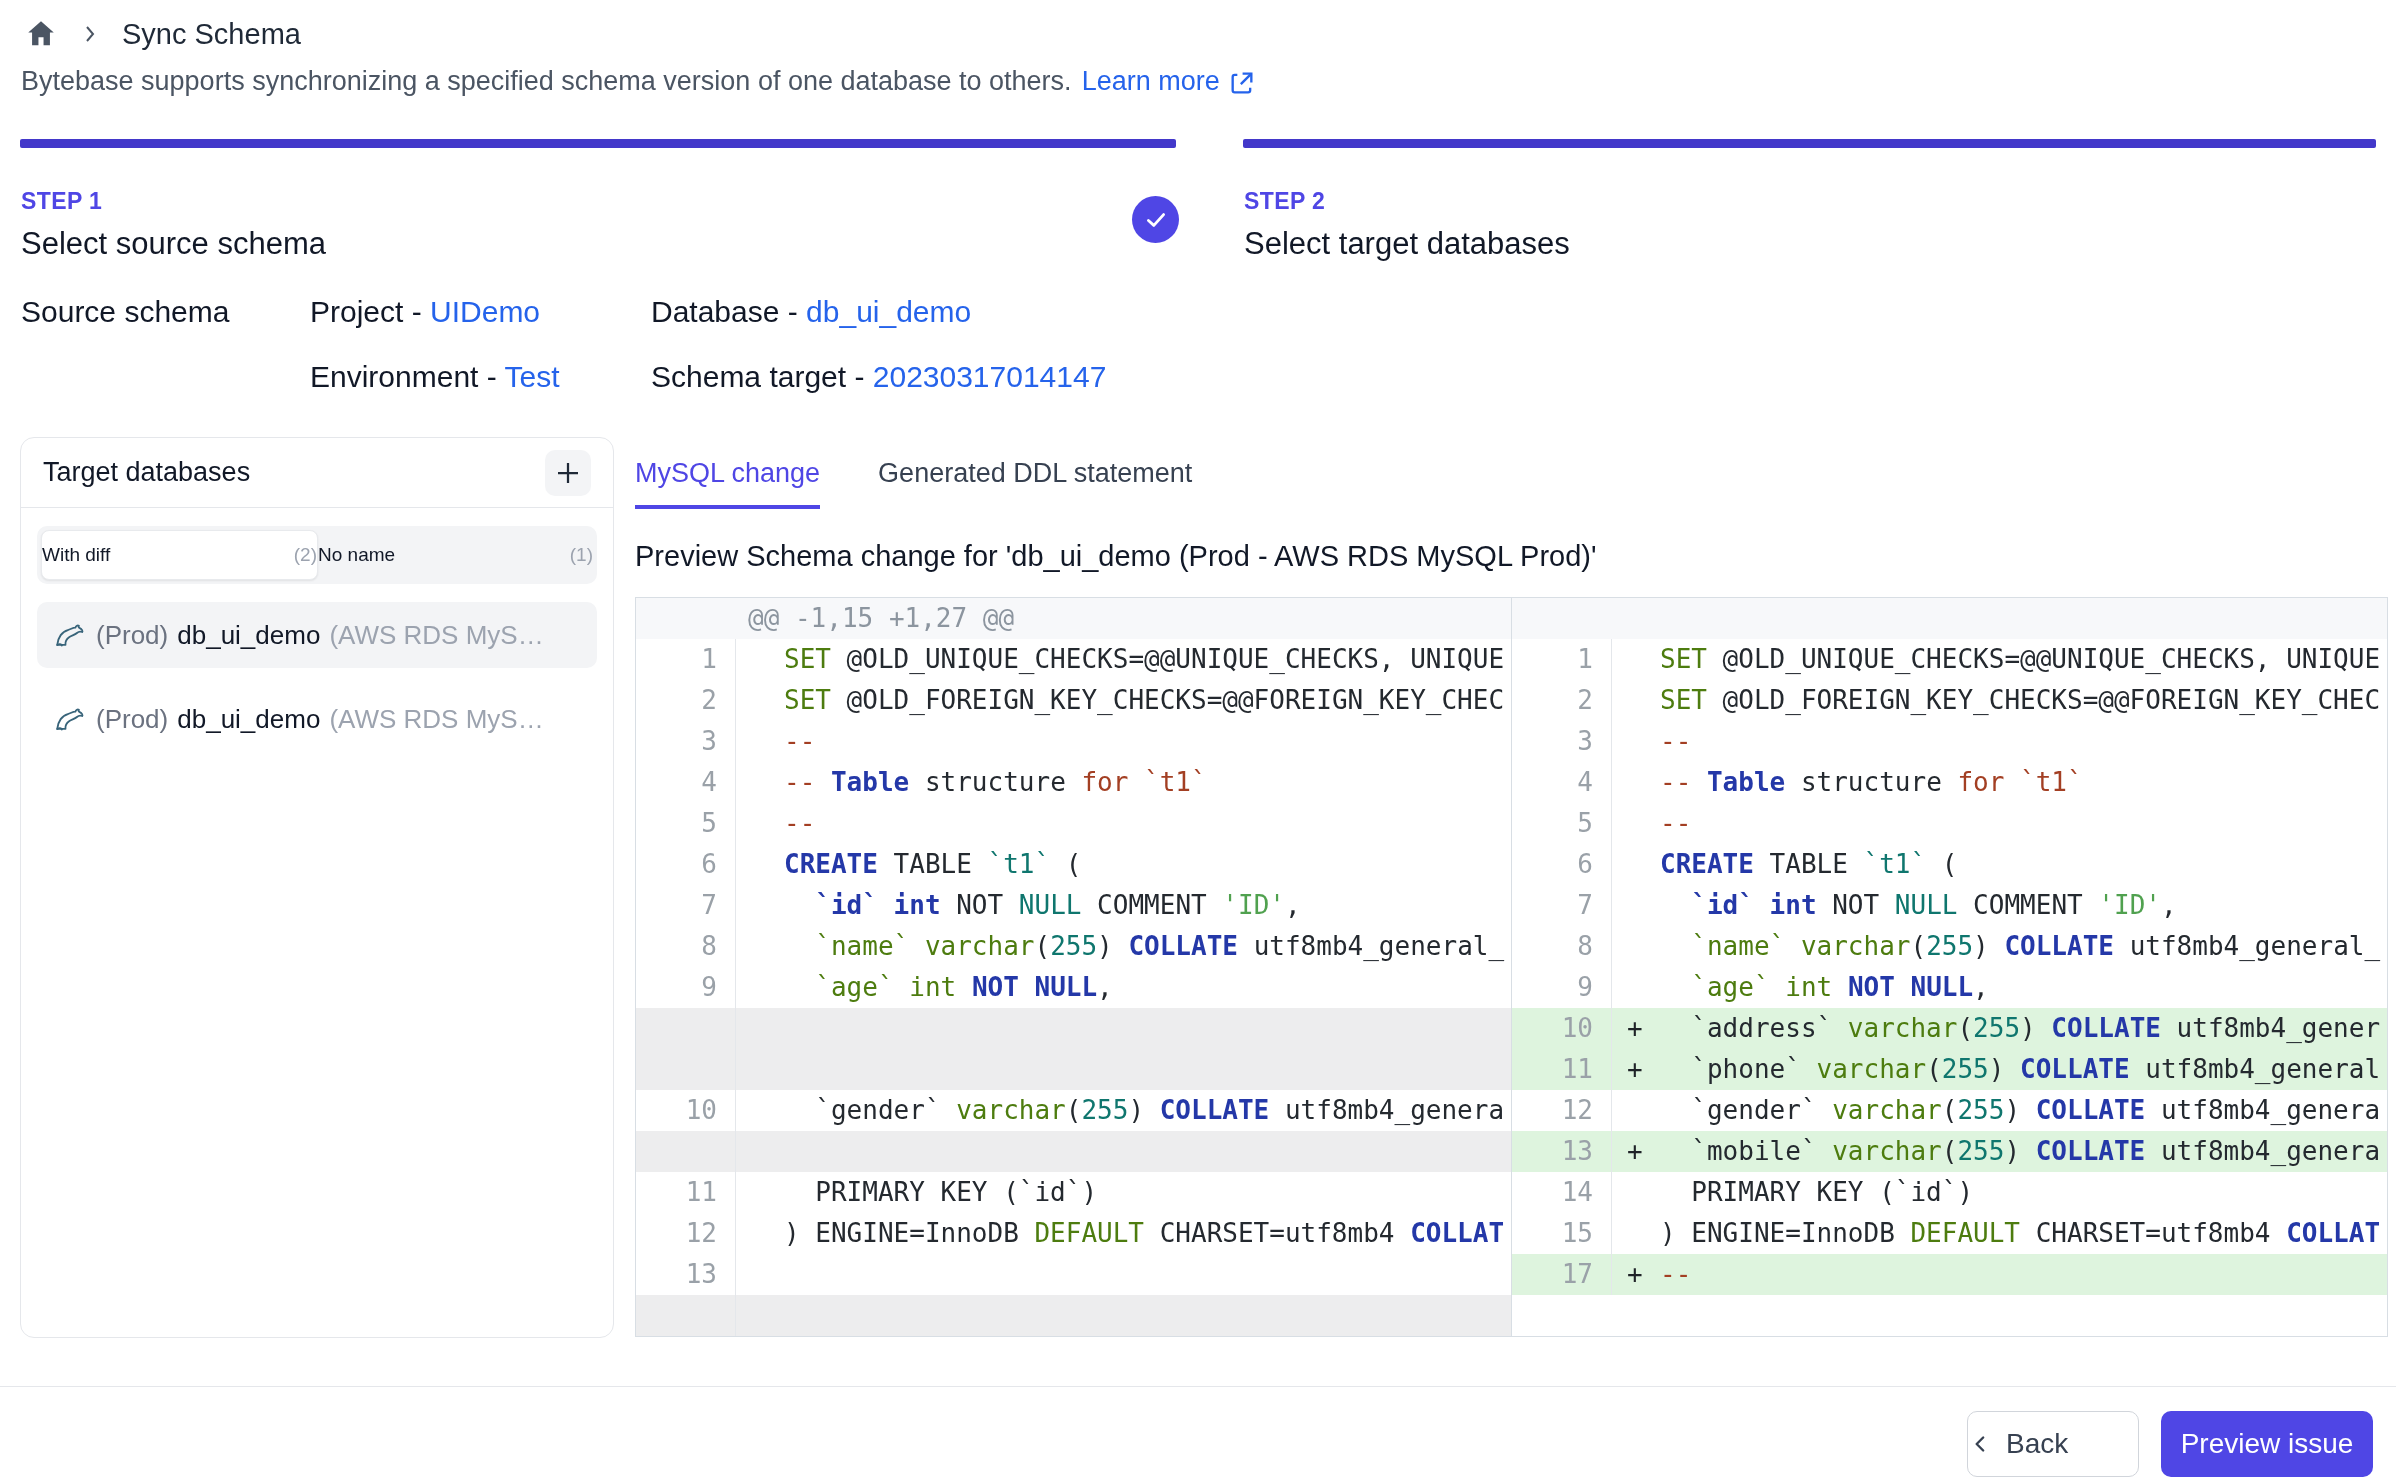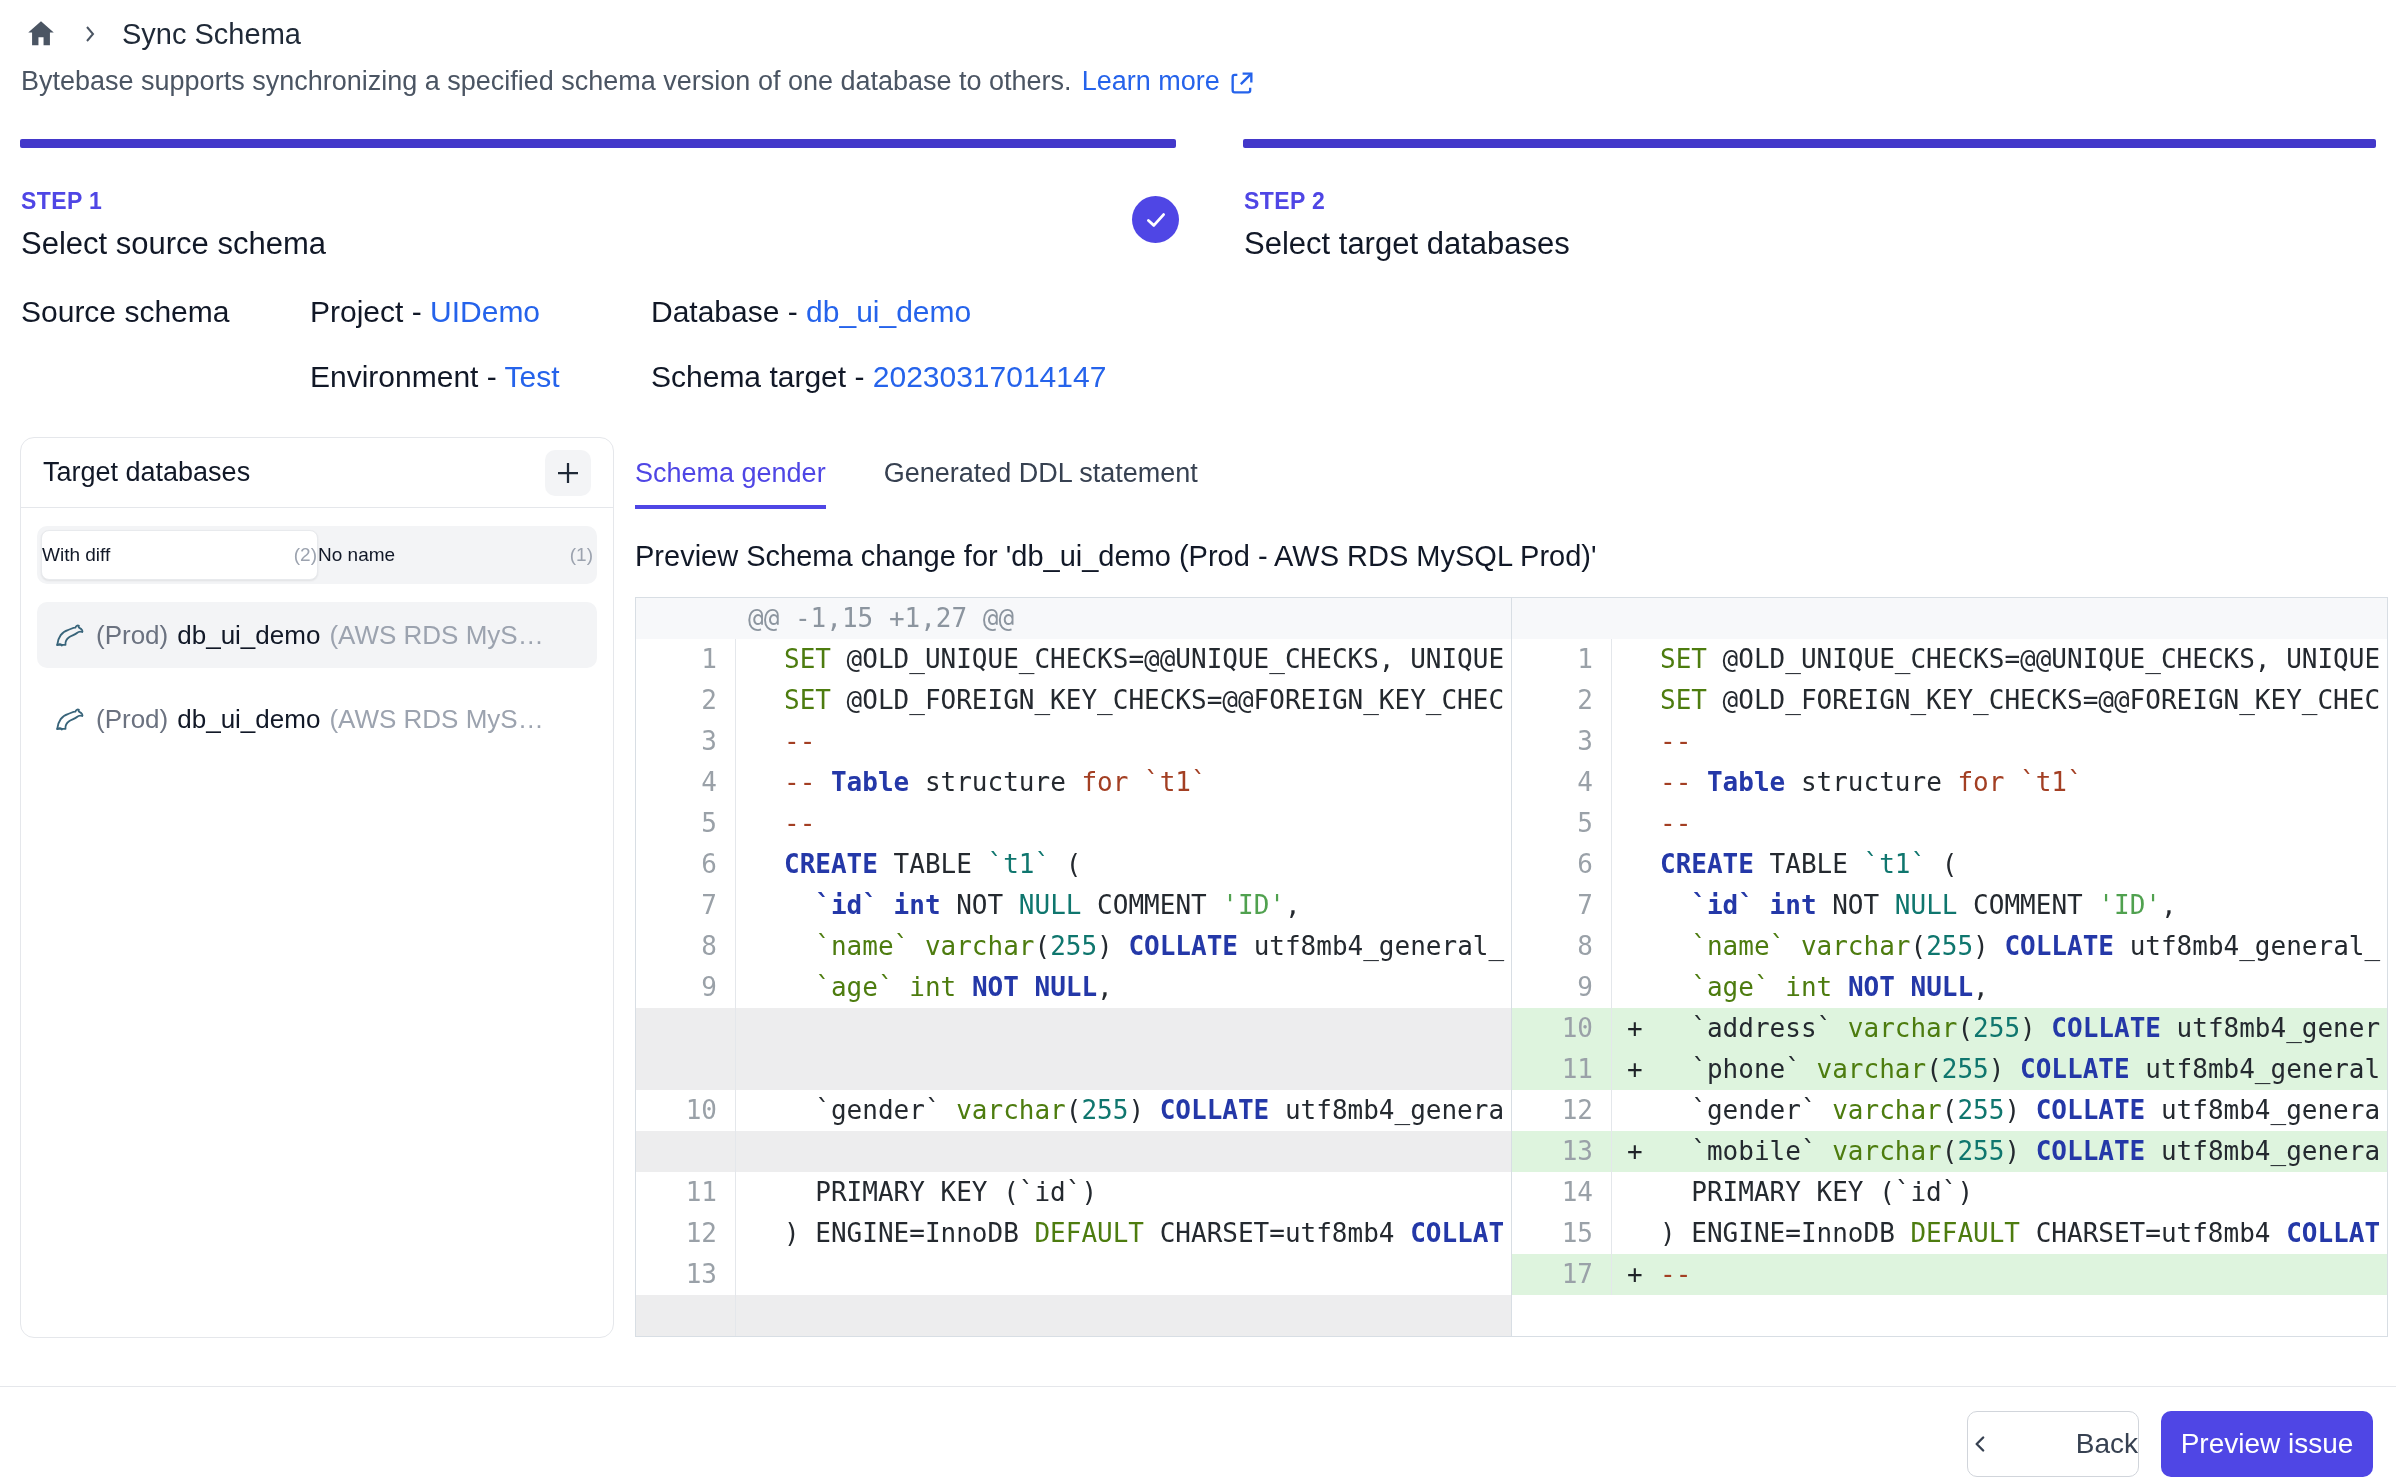--- a/index.html
+++ b/index.html
@@ -67,21 +67,21 @@
   .mark{position:absolute;left:15px;top:0;color:#1f2328}
   .tok.p{color:#24292f}
   .tok.k{color:#4d7c0f}
   .tok.b{color:#2438a8;font-weight:700}
   .tok.t{color:#0f766e}
   .tok.s{color:#50a14f}
   .tok.c{color:#a33f23}
 
   
   .footer-divider{left:0;top:1386px;width:2396px;height:1px;background:#e5e7eb}
-  .btn-back{left:1967px;top:1411px;width:172px;height:66px;background:#fff;border:1px solid #d1d5db;border-radius:10px;display:flex;align-items:center;justify-content:space-between;gap:12px;font-size:28px;color:#374151;cursor:pointer;font-family:inherit}
+  .btn-back{left:1967px;top:1411px;width:172px;height:66px;background:#fff;border:1px solid #d1d5db;border-radius:10px;display:flex;align-items:center;justify-content:flex-start;gap:12px;font-size:28px;color:#374151;cursor:pointer;font-family:inherit}
   .btn-primary{left:2161px;top:1411px;width:212px;height:66px;background:#4f46e5;border:none;border-radius:10px;color:#fff;font-size:28px;font-weight:500;cursor:pointer;font-family:inherit}
 </style>
 </head>
 <body>
 
 <div id="app">
 
   <div class="abs breadcrumb">
     <span style="display:flex">
       <svg width="34" height="34" viewBox="0 0 24 24">
@@ -176,21 +176,21 @@
             <path d="M3 19 C4.5 18 5.7 18.3 6.3 19.4"></path>
           </svg>
       </span>
       <span class="env">(Prod)</span>
       <span class="dbname">db_ui_demo</span>
       <span class="inst">(AWS RDS MySQL Prod)</span>
     </div>
   </div>
 
   <div class="abs rtabs">
-    <div class="rtab active">Schema gender</div>
+    <div class="rtab active">MySQL change</div>
     <div class="rtab">Generated DDL statement</div>
   </div>
   <div class="abs prev-title">Preview Schema change for 'db_ui_demo (Prod - AWS RDS MySQL Prod)'</div>
 
   <div class="abs diff">
     <div class="pane left">
         <div class="drow head"><div class="headcell">@@ -1,15 +1,27 @@</div></div>
         <div class="drow"><div class="gut">1</div><div class="code"><span class="tok k">SET</span><span class="tok p"> @OLD_UNIQUE_CHECKS=@@UNIQUE_CHECKS, UNIQUE</span></div></div>
         <div class="drow"><div class="gut">2</div><div class="code"><span class="tok k">SET</span><span class="tok p"> @OLD_FOREIGN_KEY_CHECKS=@@FOREIGN_KEY_CHEC</span></div></div>
         <div class="drow"><div class="gut">3</div><div class="code"><span class="tok c">--</span></div></div>

